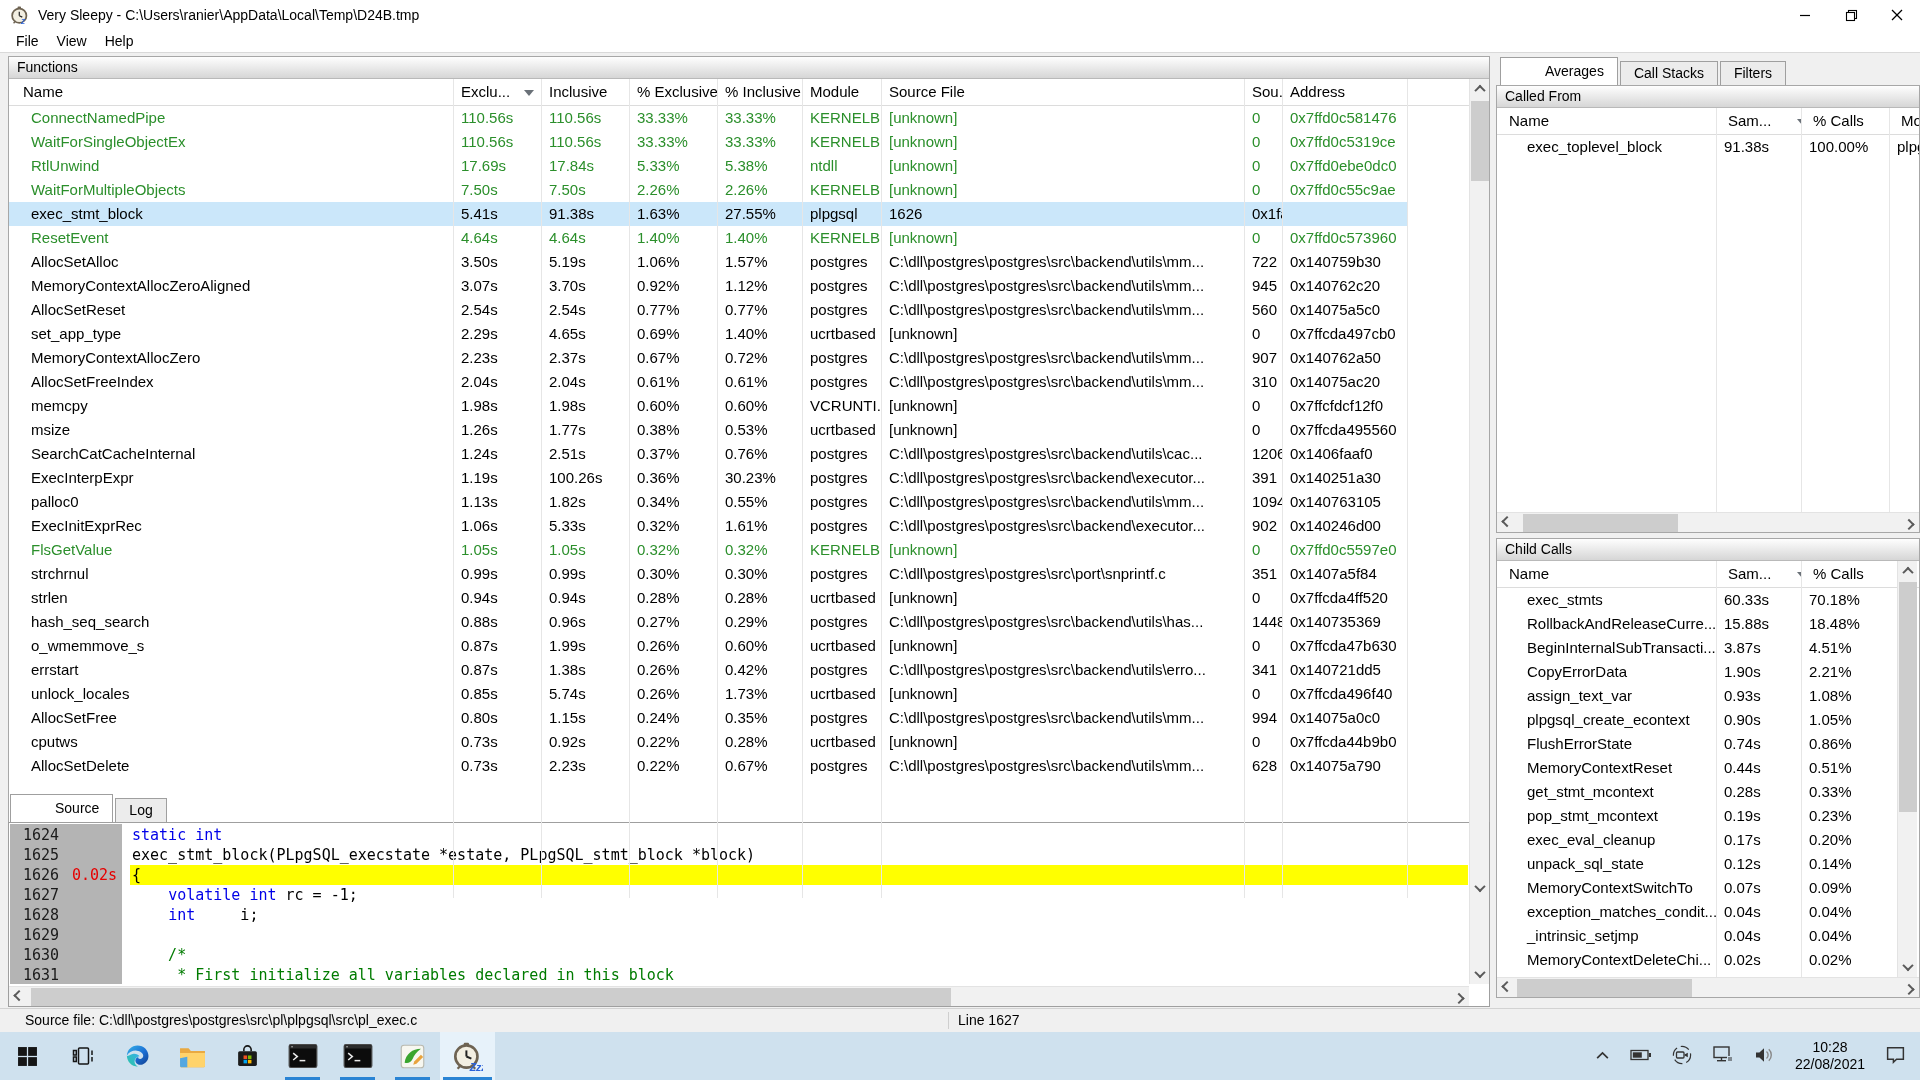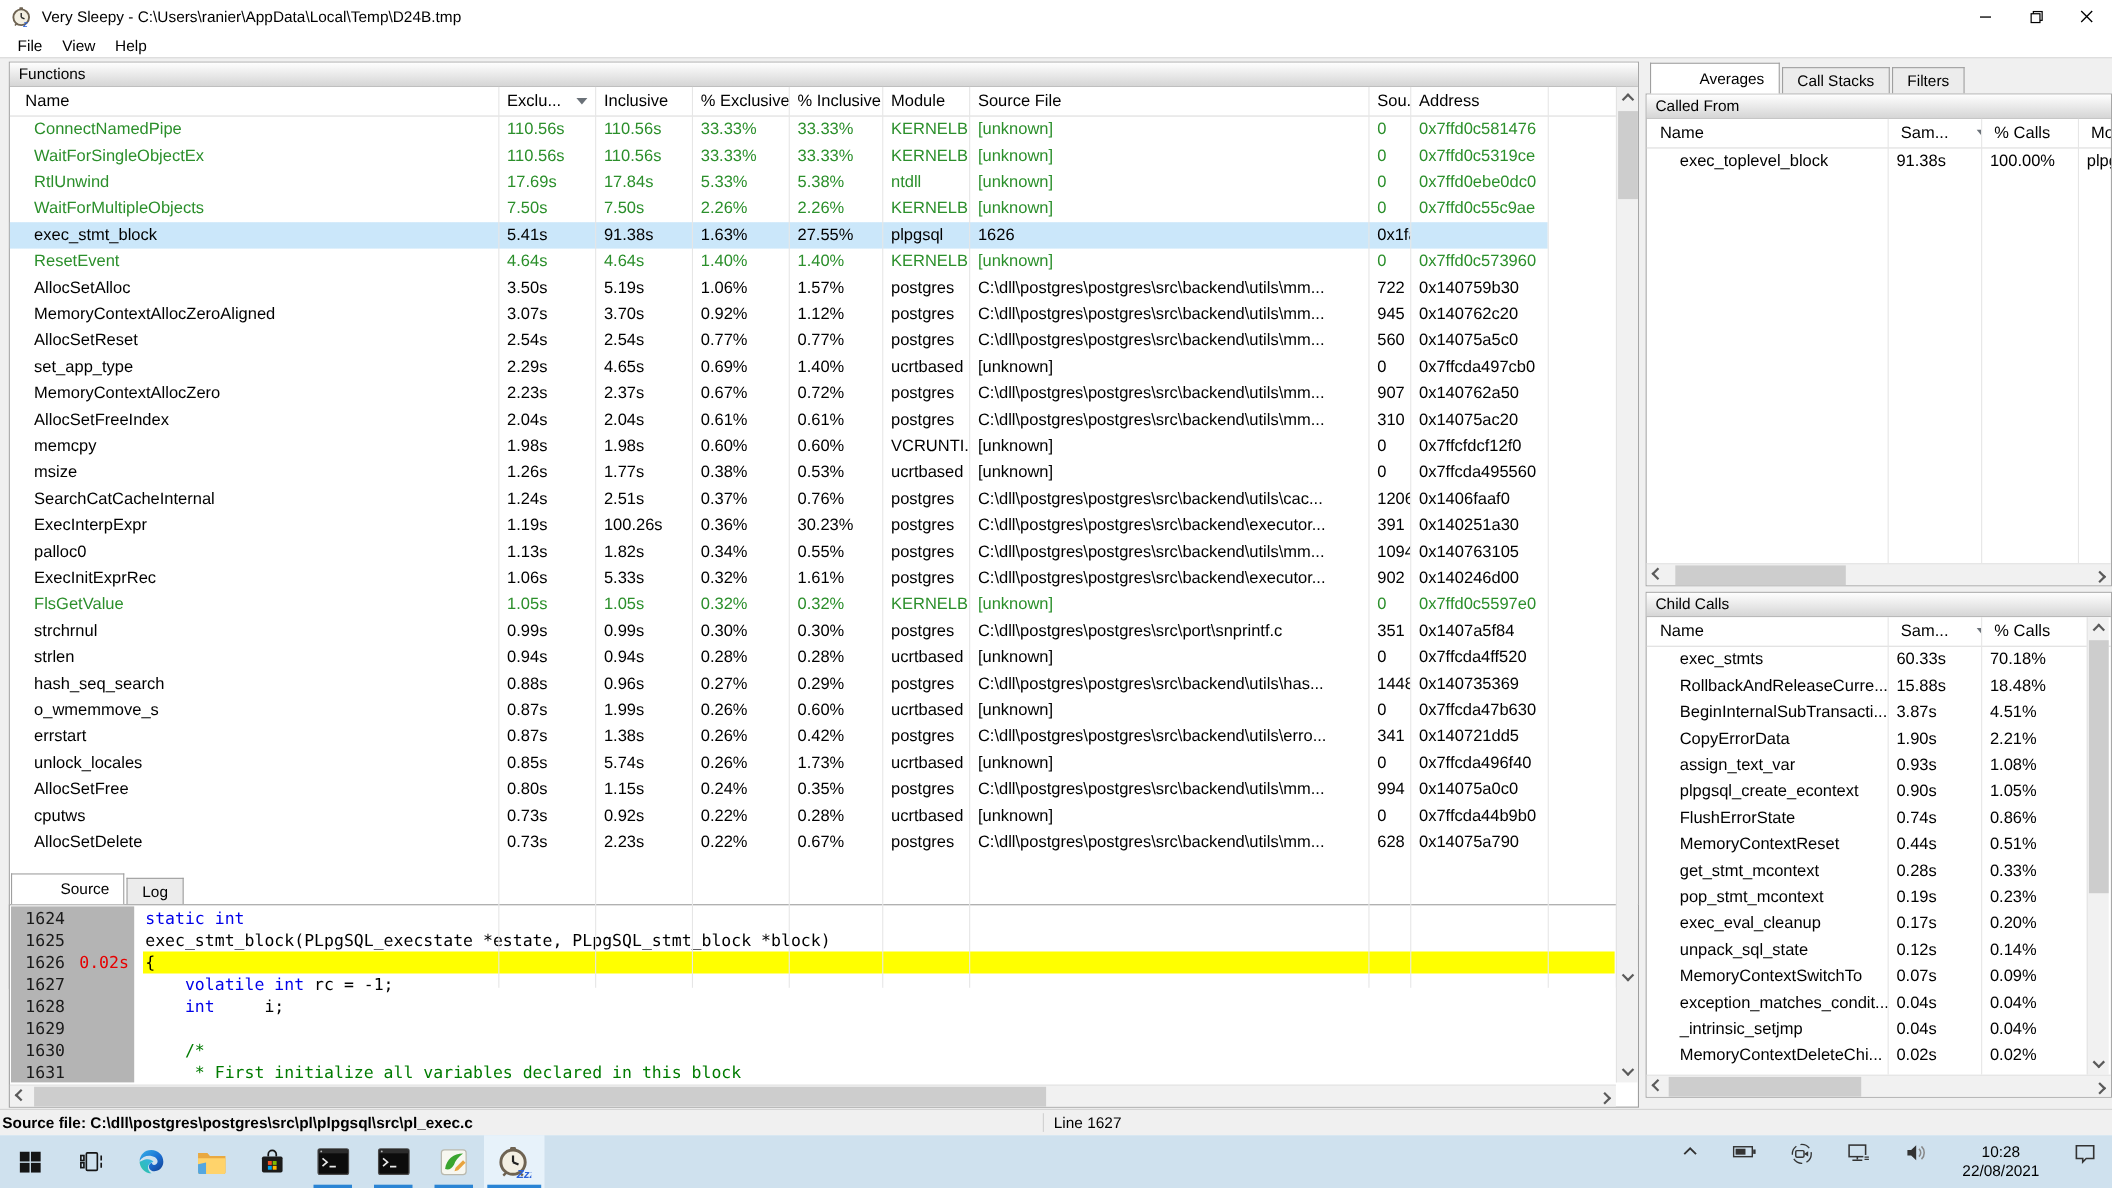--- a/index.html
+++ b/index.html
@@ -63,30 +63,30 @@
   #child-calls{top:480px;height:460px;}
   .cf-row{display:grid;grid-template-columns:219px 85px 88px 1fr;height:24px;line-height:24px;font-size:15px;}
   .cc-row{display:grid;grid-template-columns:219px 85px 94px;height:24px;line-height:24px;font-size:15px;}
   .cf-row.header,.cc-row.header{height:26px;}
   .cf-row.header .cell,.cc-row.header .cell{line-height:26px;padding-left:12px;}
   .cf-row .cell:first-child,.cc-row .cell:first-child{padding-left:30px;}
   .cf-row.header .cell:first-child,.cc-row.header .cell:first-child{padding-left:12px;}
   .rp-section .tri-down{margin-left:26px;}
   
   #statusbar{position:absolute;top:1008px;left:0;right:0;height:24px;background:#f0f0f0;border-top:1px solid #d2d2d2;box-sizing:border-box;}
-  #statusbar .sfile{position:absolute;left:2px;line-height:23px;font-weight:bold;}
+  #statusbar .sfile{position:absolute;left:25px;line-height:23px;}
   #statusbar .sb-div{position:absolute;left:948px;top:3px;bottom:3px;width:1px;background:#cfcfcf;}
   #statusbar .sline{position:absolute;left:958px;line-height:23px;}
   
   #taskbar{position:absolute;top:1032px;left:0;right:0;height:48px;background:#cfe1ee;display:flex;align-items:center;}
   .tile{width:55px;height:48px;display:flex;align-items:center;justify-content:center;position:relative;flex:0 0 auto;}
   .tile.running::after{content:"";position:absolute;left:10px;right:10px;bottom:0;height:3px;background:#2a84d4;}
   .tile.active{background:#e7f2fa;}
   .tile.active::after{left:3px;right:3px;}
-  #tray{margin-left:auto;display:flex;align-items:flex-start;gap:31px;padding-right:14px;}
+  #tray{margin-left:auto;display:flex;align-items:center;gap:20px;padding-right:14px;}
   .tray-clock{font-size:14px;line-height:17px;text-align:center;}
 </style>
 </head>
 <body>
 
 <div id="screen">
 
   <div id="titlebar">
     <span class="app-ico">
       <svg width="20" height="20" viewBox="0 0 28 28">

